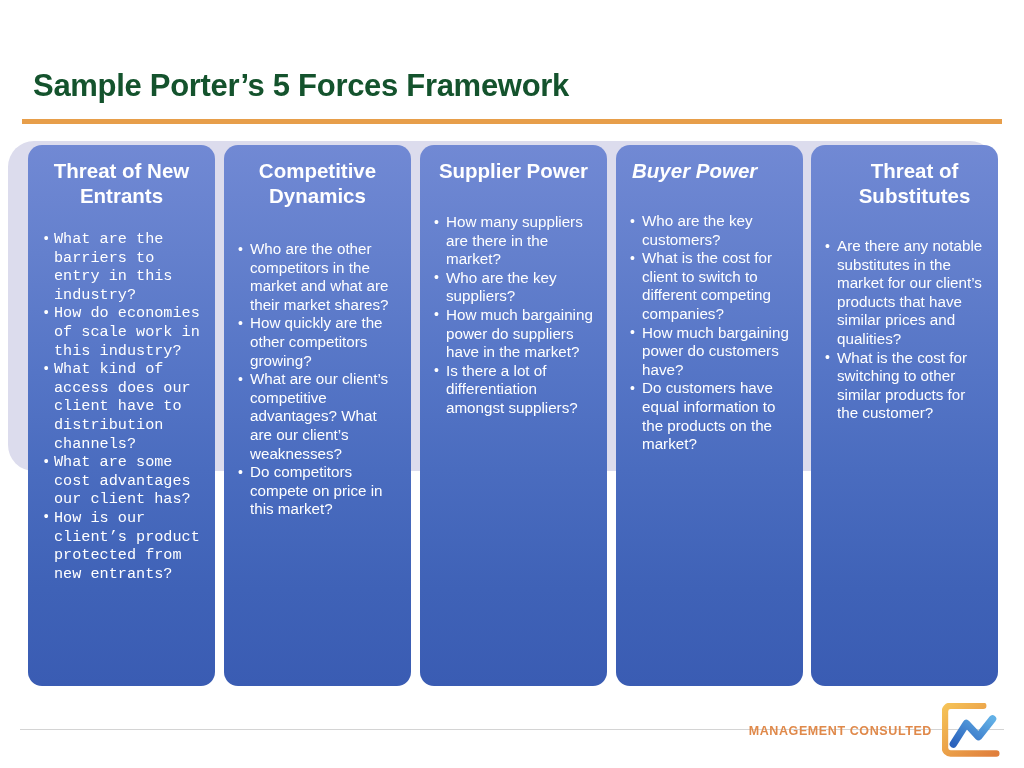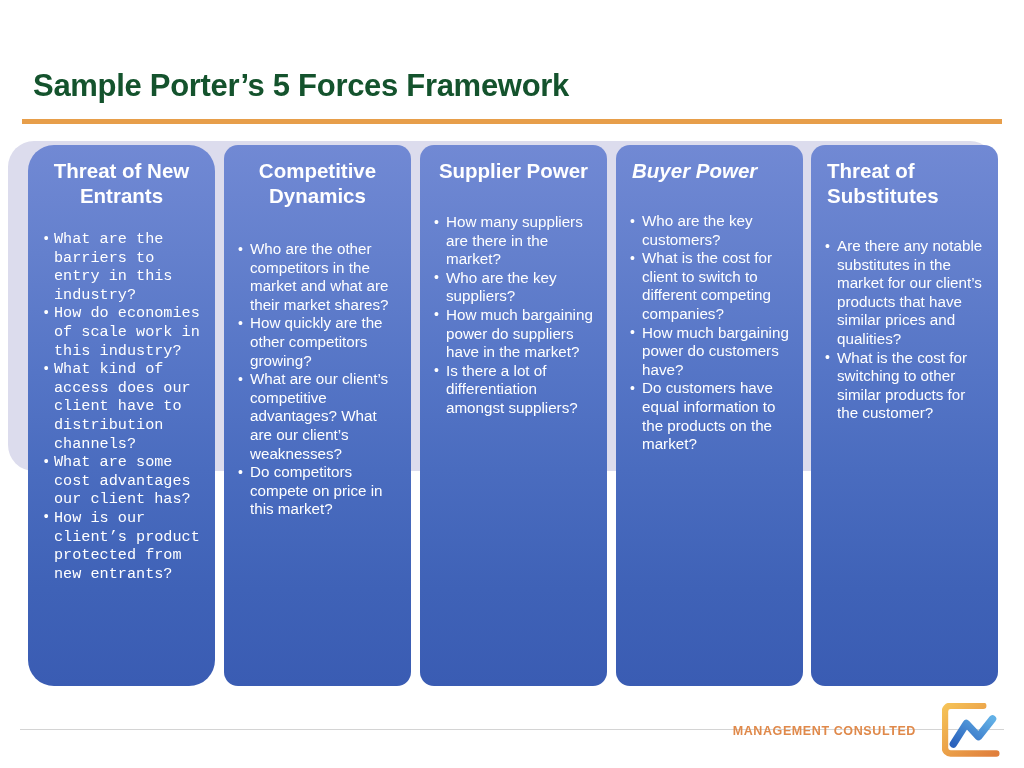--- a/index.html
+++ b/index.html
@@ -61,37 +61,37 @@
     top: 0;
     width: 187px;
     height: 541px;
     border-radius: 14px;
     background: linear-gradient(180deg, #7189d4 0%, #6480cd 18%, #five 40%, #4a6dc0 55%, #3f62b8 80%, #3a5cb4 100%);
     background: linear-gradient(180deg, #7189d4 0%, #6480cd 20%, #5575c6 42%, #4a6cbf 60%, #3f62b7 82%, #3a5cb3 100%);
     box-sizing: border-box;
     padding: 0 12px;
     overflow: hidden;
   }
-  .col-0 { left: 28px; border-radius: 26px; }
+  .col-0 { left: 28px; }
   .col-1 { left: 224px; }
   .col-2 { left: 420px; }
   .col-3 { left: 616px; }
   .col-4 { left: 811px; }
 
   .col-head {
     margin-top: 13px;
     font-size: 20.5px;
     line-height: 25px;
     font-weight: bold;
     color: #ffffff;
     text-align: center;
     padding: 0 2px;
   }
   .col-3 .col-head { text-align: left; padding-left: 4px; font-style: italic; }
-  .col-4 .col-head { text-align: left; padding-left: 4px; }
+  .col-4 .col-head { text-align: center; padding-left: 4px; margin-left: 18px; }
 
   .bullets {
     margin: 0;
     padding: 0;
     list-style: none;
     color: #ffffff;
     font-size: 15.2px;
     line-height: 18.6px;
   }
   .bullets li {
@@ -121,21 +121,21 @@
     width: 984px;
     height: 1px;
     background: #d4d4d4;
   }
   .logo-wrap {
     position: absolute;
     right: 22px;
     top: 703px;
     display: flex;
     align-items: center;
-    gap: 26px;
+    gap: 10px;
     text-align: right;
   }
   .logo-text {
     font-size: 12.5px;
     font-weight: bold;
     letter-spacing: 0.6px;
     color: #e0894a;
     font-family: "Liberation Sans", sans-serif;
     white-space: nowrap;
   }

